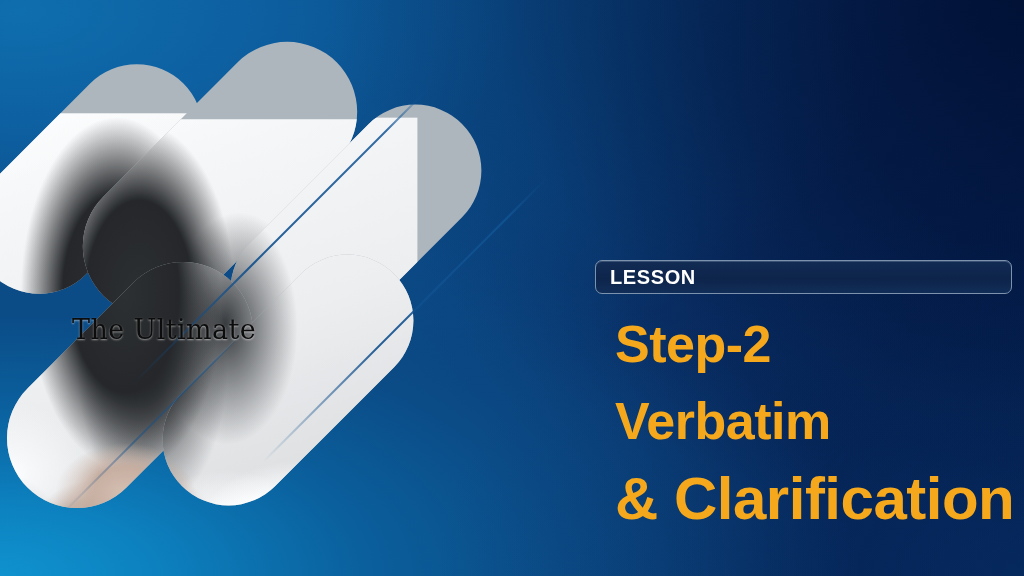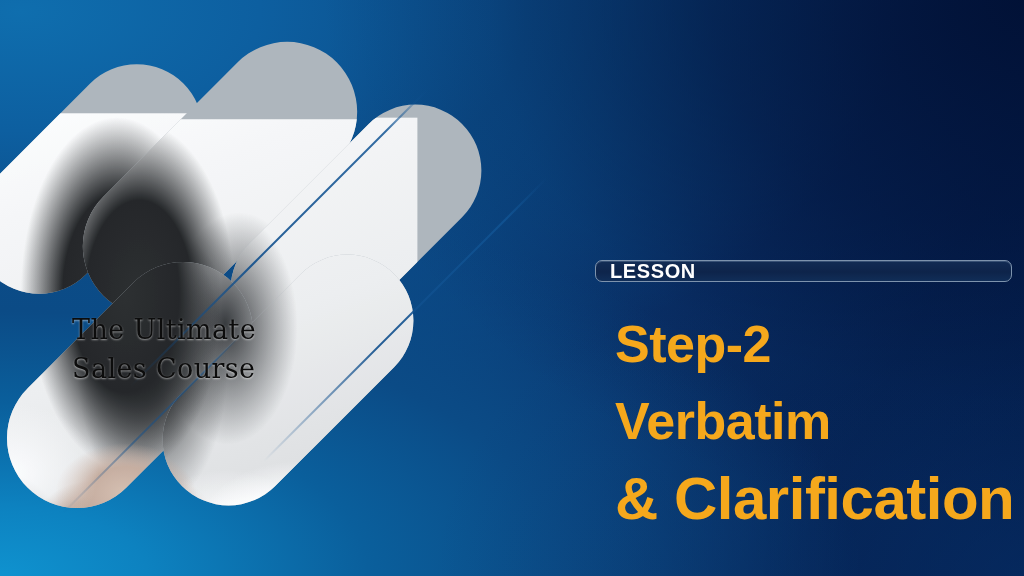--- a/index.html
+++ b/index.html
@@ -128,21 +128,21 @@
   .panel{
     position:absolute;
     left:595px; top:0;
     width:429px; height:576px;
     z-index:5;
   }
 
   .badge{
     position:absolute;
     left:0; top:260px;
-    width:417px; height:22px;
+    width:417px; height:34px;
     border:1px solid #7d93ad;
     border-radius:7px;
     background:linear-gradient(180deg, rgba(18,44,84,.96) 0%, rgba(14,36,74,.96) 55%, rgba(17,46,88,.96) 100%);
     box-shadow:inset 0 1px 0 rgba(170,190,214,.25);
     display:flex;
     align-items:center;
   }
   .badge-label{
     margin-left:14px;
     color:#ffffff;
@@ -189,21 +189,20 @@
     <div class="petal p5">
       <div class="photo"></div>
     </div>
 
     <div class="diag d1"></div>
     <div class="diag d2"></div>
     <div class="diag d3"></div>
 
     <div class="brand">
       <span class="l1">The Ultimate</span>
-      <span class="l2">Sales Course</span>
     </div>
   </div>
 
   <div class="panel">
     <div class="badge">
       <span class="badge-label">LESSON</span>
     </div>
 
     <div class="title">
       <span class="tline l1">Step-2</span>

